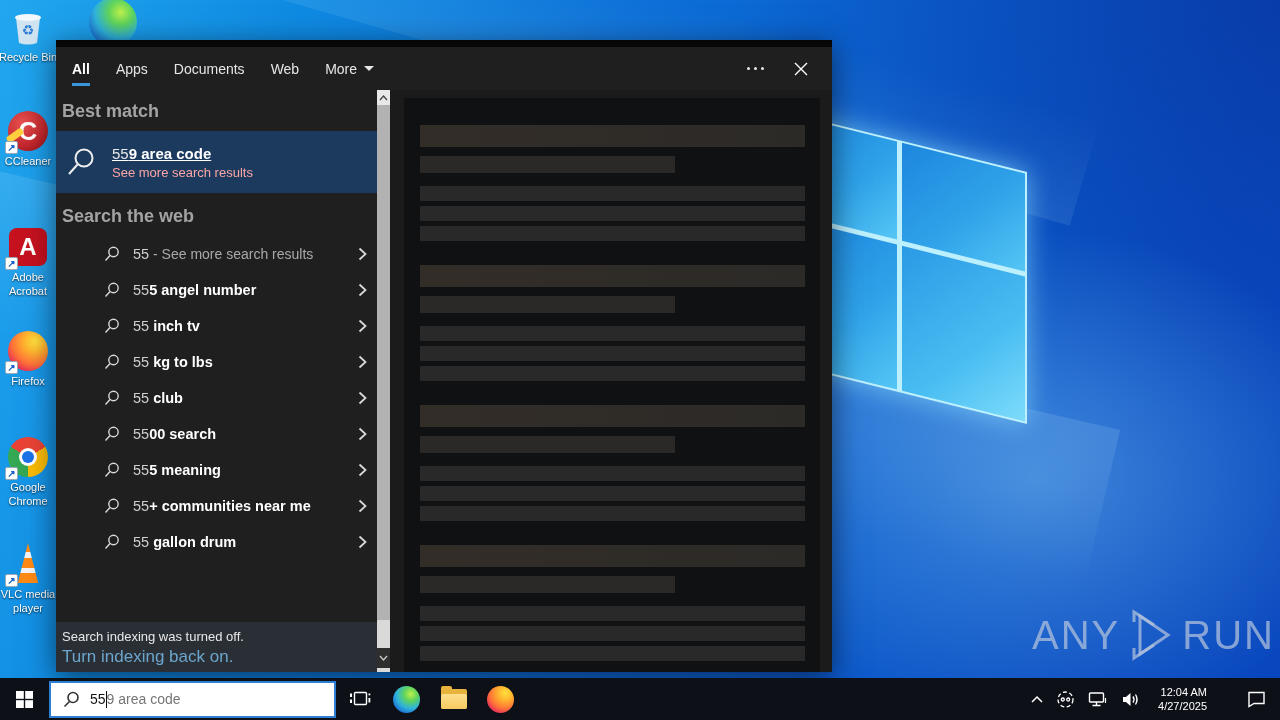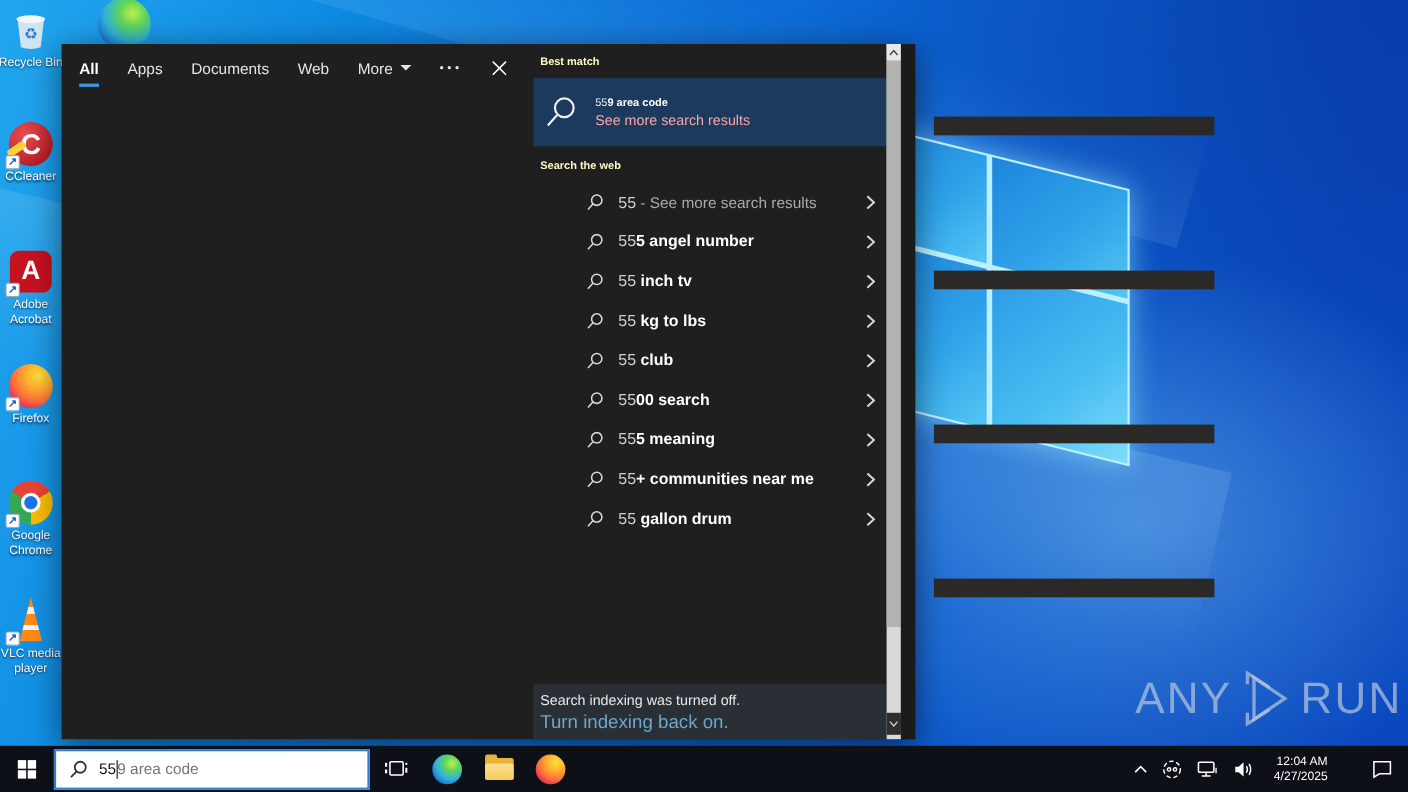--- a/index.html
+++ b/index.html
@@ -48,40 +48,40 @@
   .acrobat-tile { width:38px; height:38px; margin:2px; border-radius:8px; background:#c6111f;
     color:#fff; font-weight:bold; font-size:24px; line-height:38px; text-align:center; }
 
   
   .watermark { position:absolute; left:1032px; top:608px; z-index:6; display:flex; align-items:center;
     color:rgba(180,195,220,.72); font-size:40px; letter-spacing:2px; font-weight:400; }
   .watermark svg { margin:0 4px; }
 
   
   .panel { position:absolute; left:56px; top:40px; width:776px; height:632px; z-index:20;
-    background:#1f1f1f; box-shadow:0 6px 28px rgba(0,0,0,.55); display:flex; flex-direction:row; }
+    background:#1f1f1f; box-shadow:0 6px 28px rgba(0,0,0,.55); display:flex; flex-direction:column; }
   .panel-topstrip { height:7px; background:#070707; }
   .tabbar { height:43px; display:flex; align-items:center; padding:0 24px 0 16px; gap:26px; color:#fff; font-size:14px; }
   .tab { position:relative; height:100%; display:flex; align-items:center; cursor:default; color:#e6e6e6; }
   .tab.active { font-weight:bold; color:#fff; }
   .tab.active::after { content:""; position:absolute; left:0; right:0; bottom:4px; height:3px; background:#3a96dd; }
   .tab .dd { width:0; height:0; border-left:5px solid transparent; border-right:5px solid transparent;
     border-top:5px solid #e6e6e6; margin-left:7px; }
   .winctl { margin-left:auto; display:flex; align-items:center; gap:30px; }
   .dots { display:flex; gap:4px; }
   .dots i { width:3px; height:3px; border-radius:50%; background:#e8e8e8; }
 
   .panel-body { flex:1; display:flex; min-height:0; }
   .left-col { width:321px; display:flex; flex-direction:column; position:relative; }
-  .sec-header { font-size:10px; font-weight:bold; color:#fef9c3; padding:11px 0 9px 6px; }
+  .sec-header { font-size:18px; font-weight:bold; color:#a3a3a3; padding:11px 0 9px 6px; }
   .sec-header.web { padding-top:13px; }
   .bm-item { height:62px; background:#1c3a5e; display:flex; align-items:center; padding-left:8px; }
   .bm-icon { width:34px; display:flex; justify-content:center; }
   .bm-text { margin-left:14px; }
-  .bm-title { font-size:10px; color:#fff; }
+  .bm-title { font-size:15px; color:#fff;text-decoration:underline; }
   .bm-title .typed { font-weight:400; color:#e9e9e9; }
   .bm-title .compl { font-weight:bold; }
   .bm-sub { font-size:13px; color:#fca5a5; margin-top:3px; }
   .row { height:36px; display:flex; align-items:center; padding:0 10px 0 8px;margin-left:36px; }
   .row .ricon { width:24px; display:flex; justify-content:center; }
   .row .rtext { margin-left:9px; font-size:14.5px; color:#fff; white-space:nowrap; }
   .row .typed { color:#cfcfcf; font-weight:400; }
   .row .compl { font-weight:bold; color:#fff; }
   .row .compl.muted { font-weight:400; color:#a9a9a9; font-size:14px; }
   .row .chev { margin-left:auto; display:flex; }

